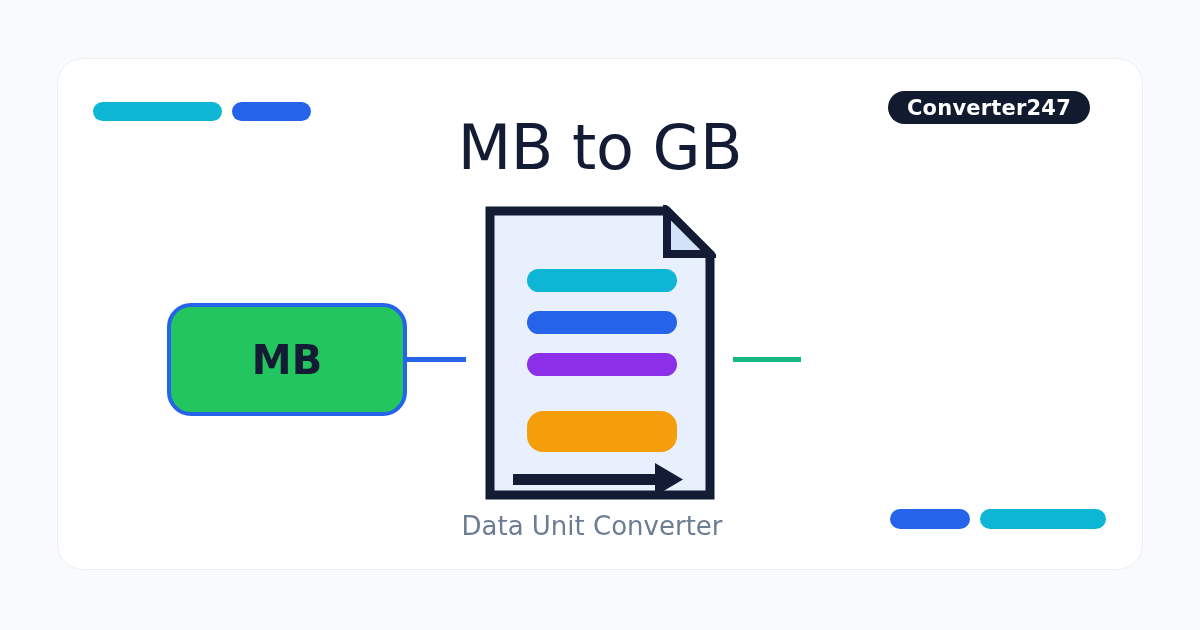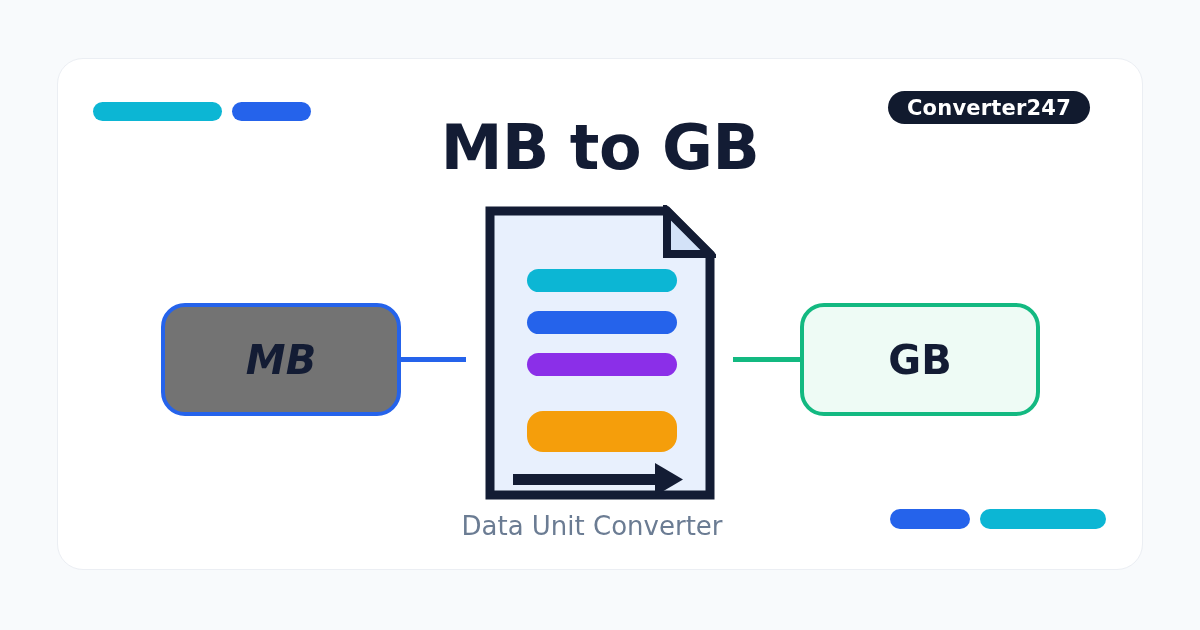--- a/index.html
+++ b/index.html
@@ -63,21 +63,21 @@
   }
 
   
   .title {
     position: absolute;
     left: 0;
     top: 117px;
     width: 1200px;
     text-align: center;
     font-size: 62px;
-    font-weight: bold;
+    font-weight: normal;
     color: #131c34;
     letter-spacing: -0.5px;
     line-height: 1;
   }
 
   
   .caption {
     position: absolute;
     left: 0;
     top: 511px;
@@ -98,21 +98,21 @@
     border-width: 4px;
     border-style: solid;
     box-sizing: border-box;
     display: flex;
     align-items: center;
     justify-content: center;
     font-size: 40px;
     font-weight: bold;
     color: #131c34;
   }
-  .unit-from { left: 161px; background: #737373; border-color: #2563eb; font-style: italic; }
+  .unit-from { left: 167px; background: #22c55e; border-color: #2563eb; }
   .unit-to   { left: 800px; background: #eefbf5; border-color: #13b981; }
 
   
   .conn {
     position: absolute;
     top: 357px;
     height: 5px;
   }
   .conn-left  { left: 400px; width: 66px; background: #2563eb; }
   .conn-right { left: 733px; width: 68px; background: #13b981; }
@@ -160,23 +160,20 @@
   <div class="badge">Converter247</div>
 
   <div class="title">MB to GB</div>
 
   <div class="conn conn-left"></div>
   <div class="conn conn-right"></div>
 
   <div class="unit-box unit-from">
     <span>MB</span>
   </div>
-  <div class="unit-box unit-to">
-    <span>GB</span>
-  </div>
 
   <div class="doc">
     <svg width="232" height="296" viewBox="0 0 232 296" xmlns="http://www.w3.org/2000/svg">
       <path d="M6 6 L183 6 L226 49 L226 290 L6 290 Z" fill="#e8f0fd" stroke="#131c34" stroke-width="9" stroke-linejoin="miter"></path>
       <path d="M183 6 L183 49 L226 49 Z" fill="#d3e2f8" stroke="#131c34" stroke-width="8" stroke-linejoin="miter"></path>
     </svg>
   </div>
 
   <div class="doc-bar bar-cyan"></div>
   <div class="doc-bar bar-blue"></div>

